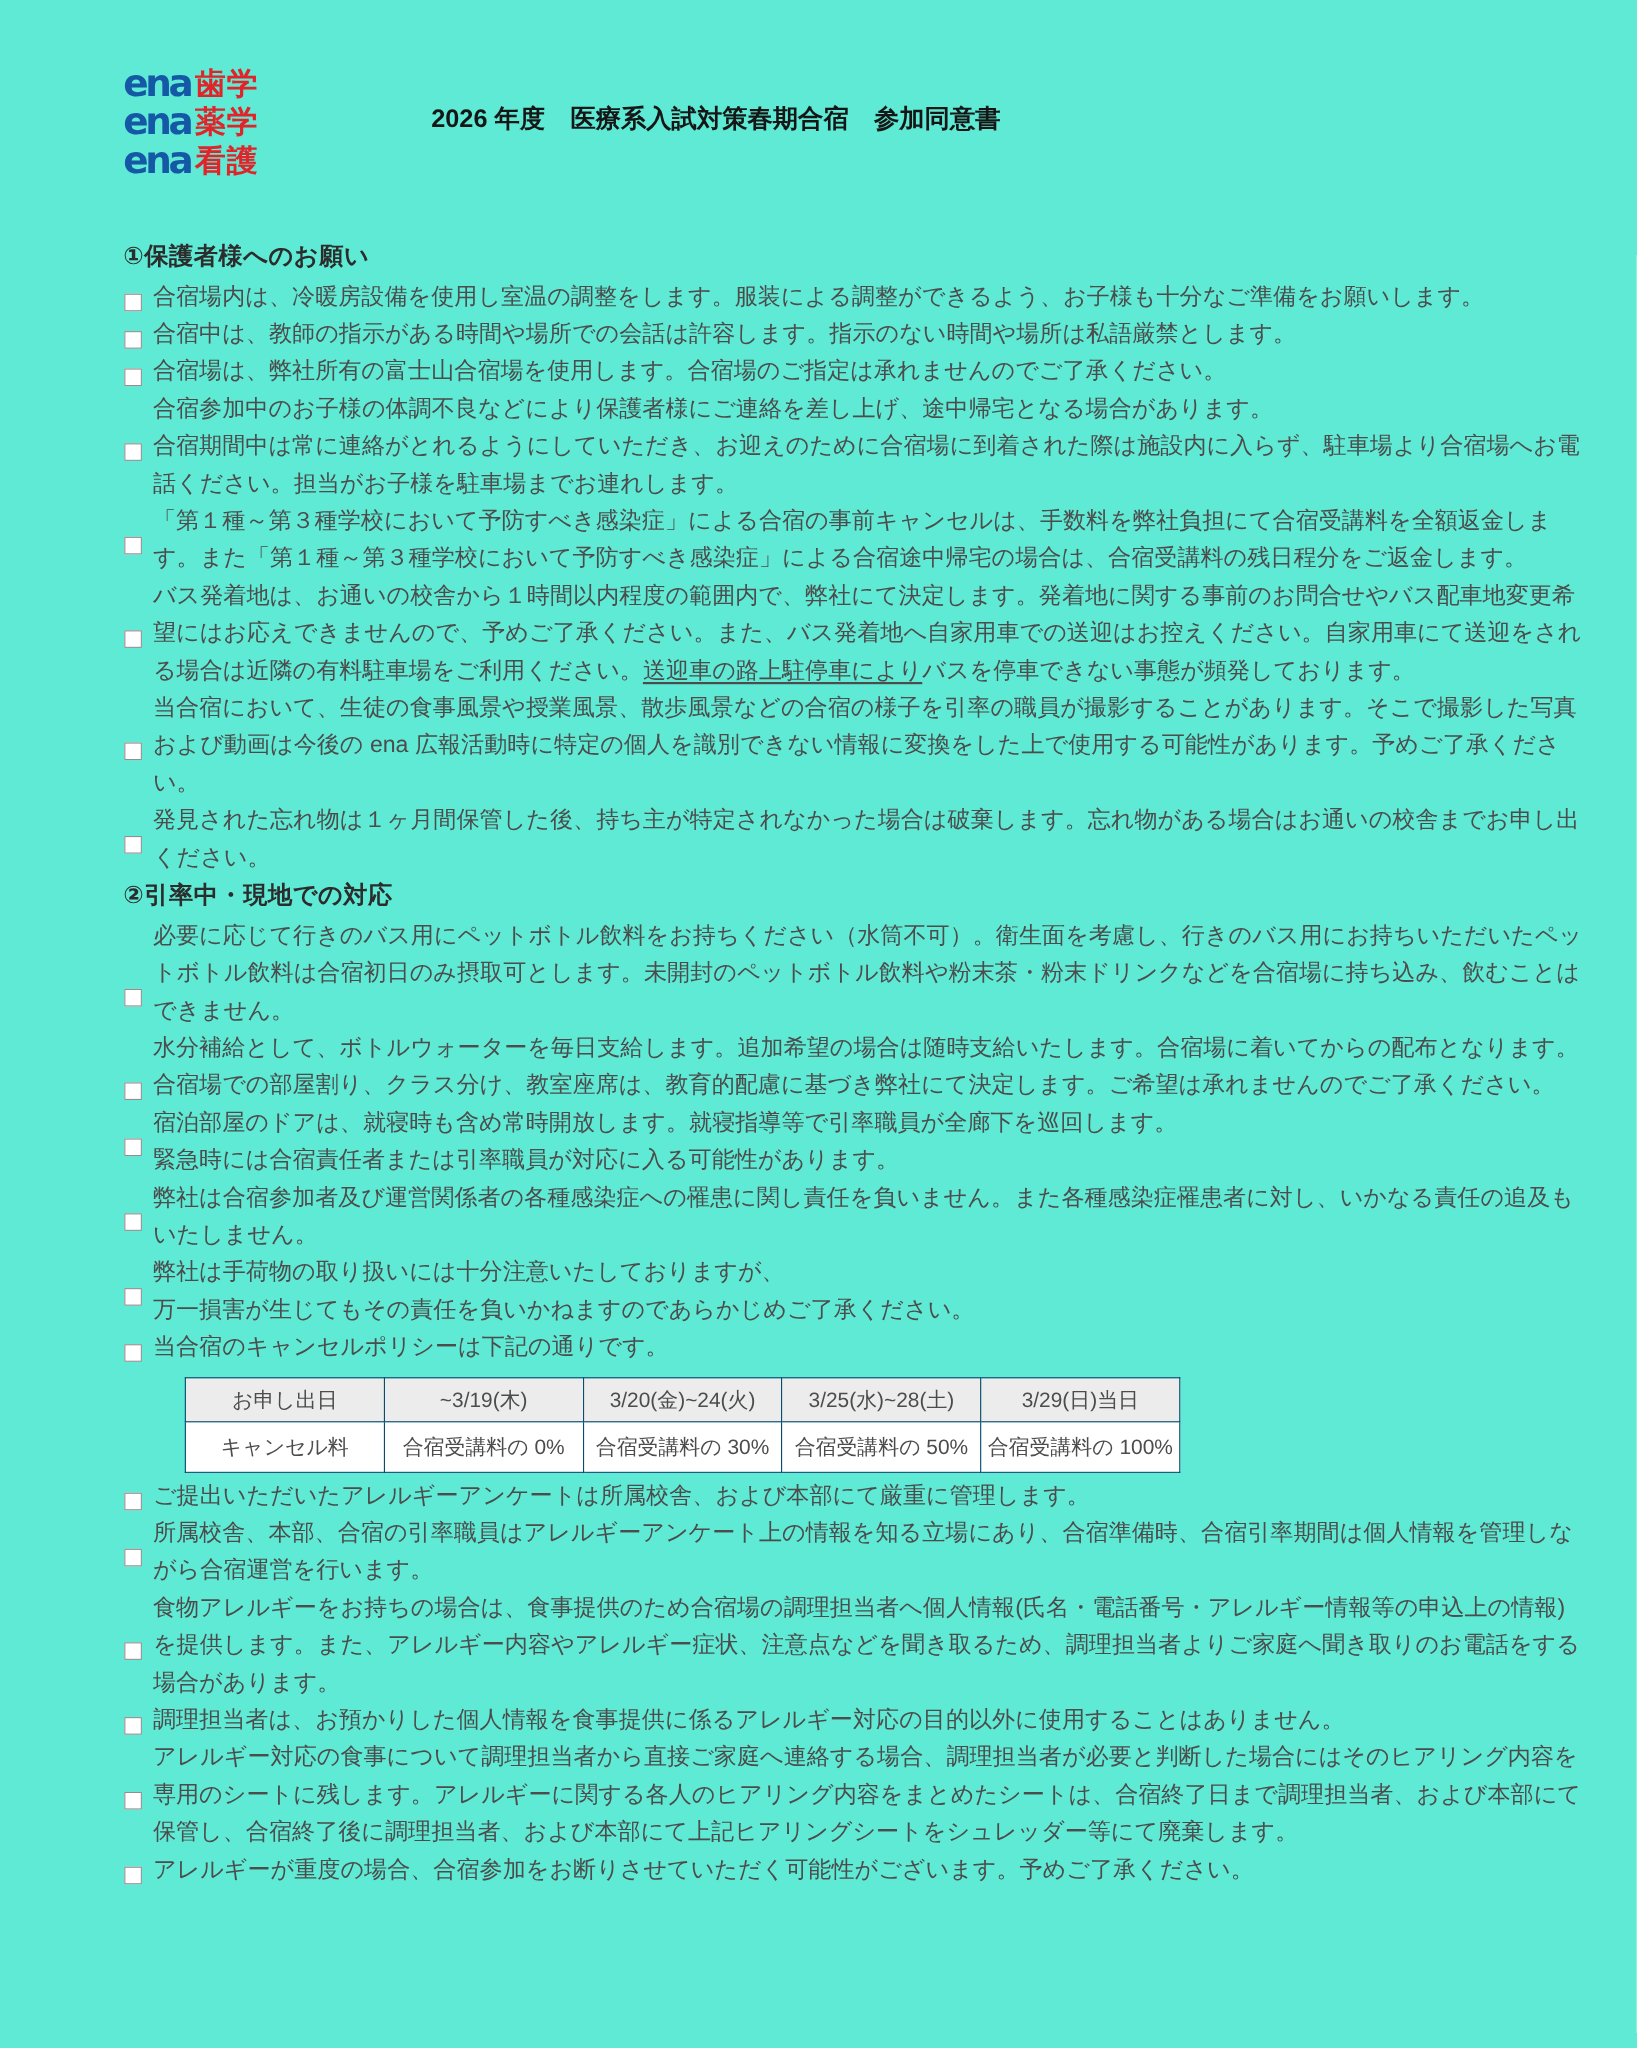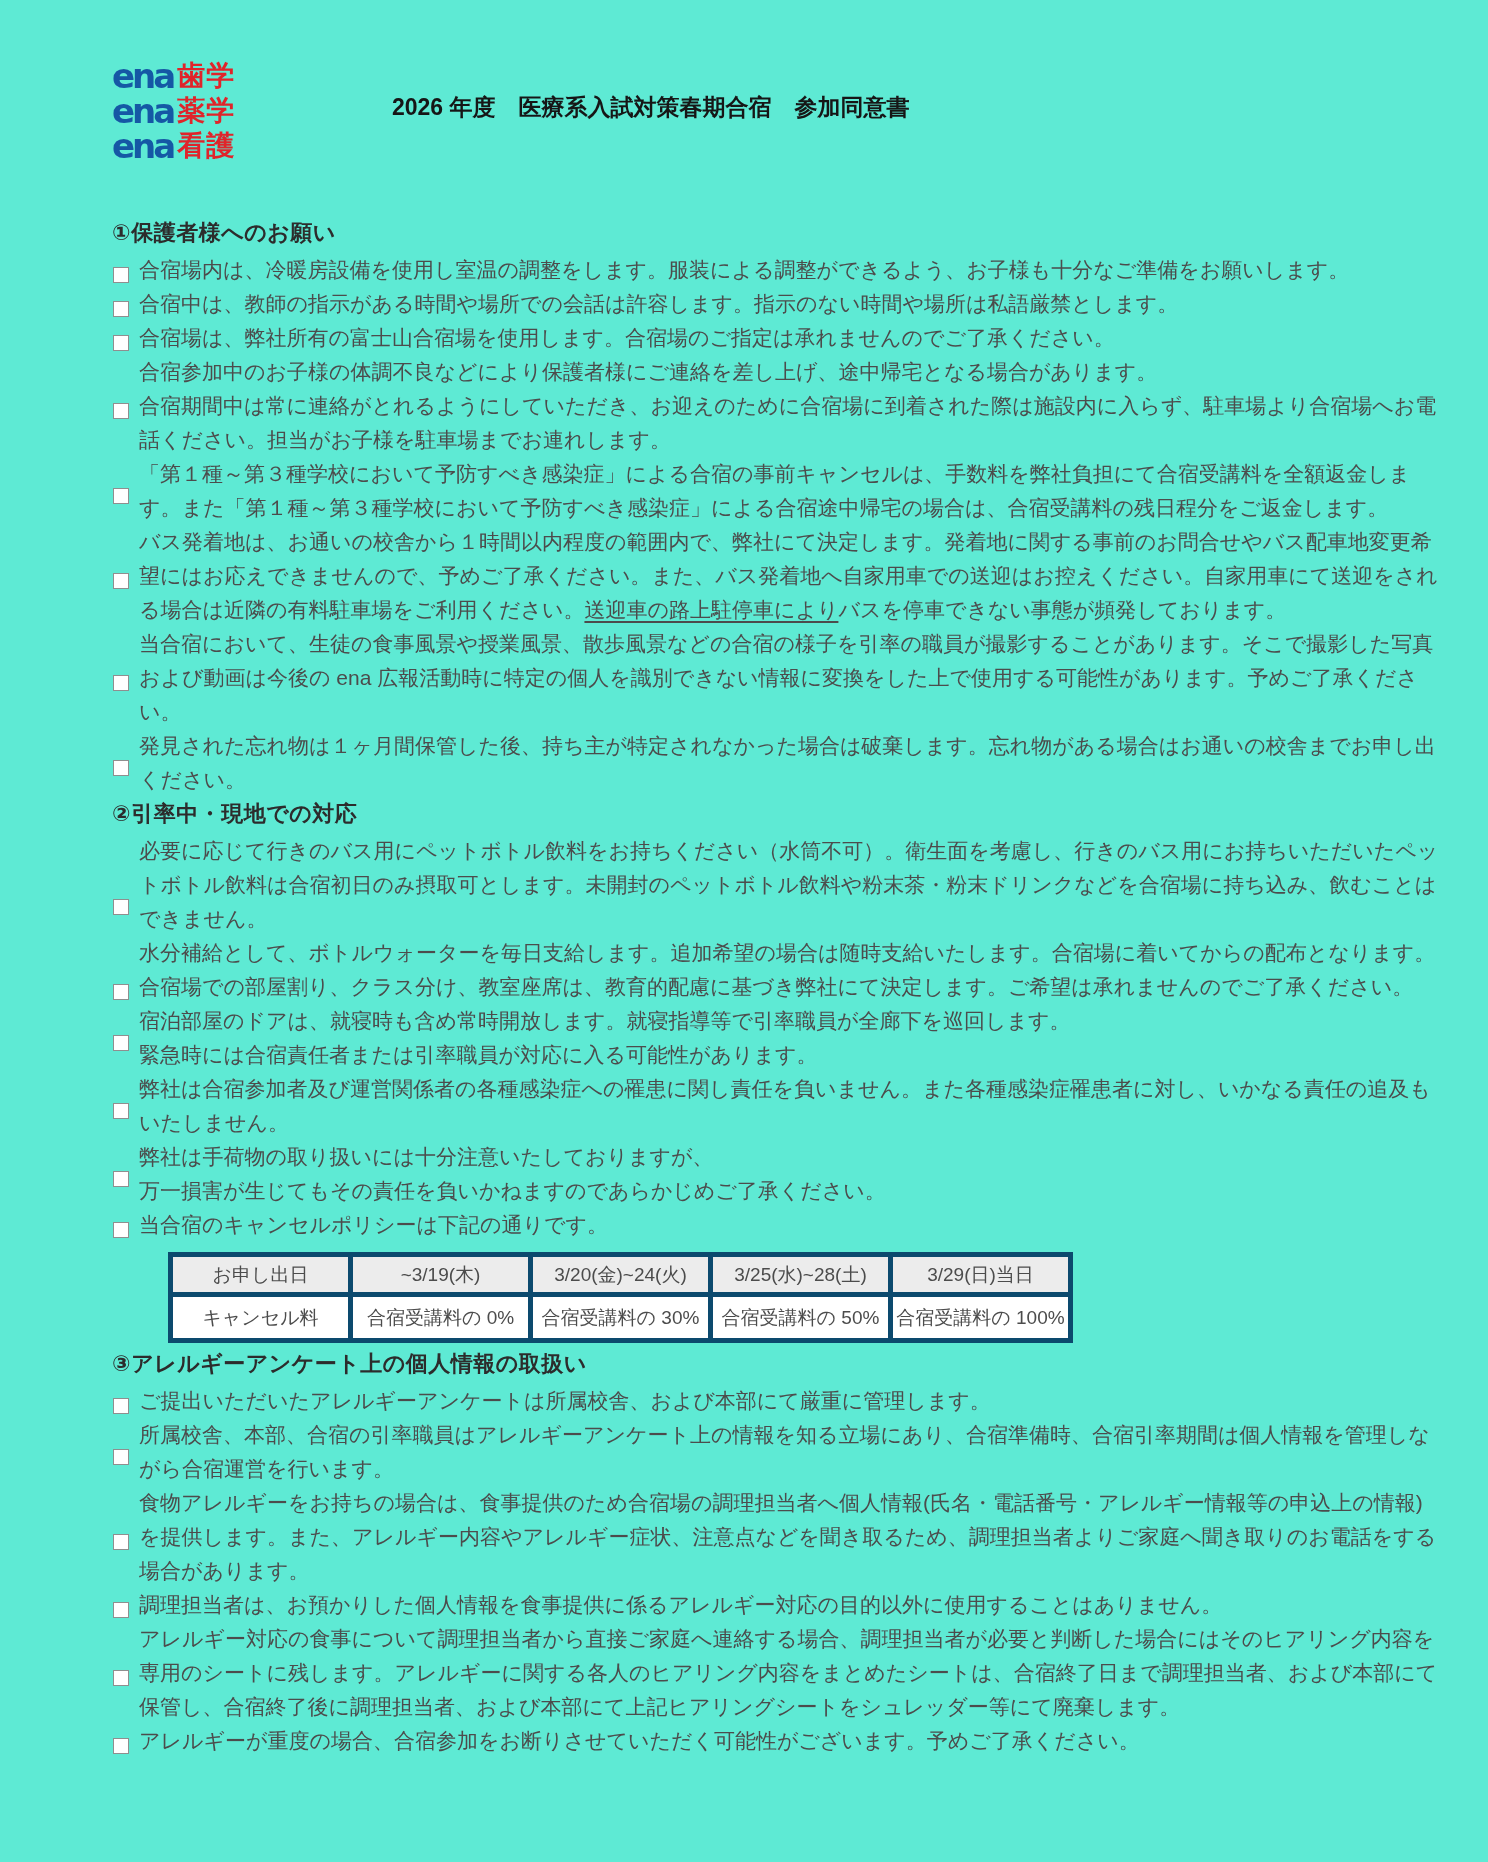--- a/index.html
+++ b/index.html
@@ -52,21 +52,21 @@
   .item-text { font-size:21px; line-height:34px; color:#4c4c4c; }
   .para { }
   .u { text-decoration:underline; text-underline-offset:4px; }
 
   
   .policy-table {
     border-collapse:collapse; table-layout:fixed;
     width:905px; margin:10px 0 4px 56px;
   }
   .policy-table th, .policy-table td {
-    border:5px solid #0c4a6e;
+    border:1px solid #0c4a6e;
     font-size:19px; font-weight:400; text-align:center;
     color:#4c4c4c; padding:0;
   }
   .policy-table thead th { background:#ececec; height:40px; }
   .policy-table tbody td { background:#ffffff; height:46px; }
 </style>
 </head>
 <body>
 
 <div class="page">
@@ -197,21 +197,20 @@
               <td>キャンセル料</td>
               <td>合宿受講料の 0%</td>
               <td>合宿受講料の 30%</td>
               <td>合宿受講料の 50%</td>
               <td>合宿受講料の 100%</td>
             </tr>
           </tbody>
         </table>
       </section>
       <section class="doc-section">
-        <div class="section-heading">③アレルギーアンケート上の個人情報の取扱い</div>
         <div class="item">
           <span class="cb"></span>
           <div class="item-text">
             <div class="para">ご提出いただいたアレルギーアンケートは所属校舎、および本部にて厳重に管理します。</div>
           </div>
         </div>
         <div class="item">
           <span class="cb"></span>
           <div class="item-text">
             <div class="para">所属校舎、本部、合宿の引率職員はアレルギーアンケート上の情報を知る立場にあり、合宿準備時、合宿引率期間は個人情報を管理しながら合宿運営を行います。</div>

